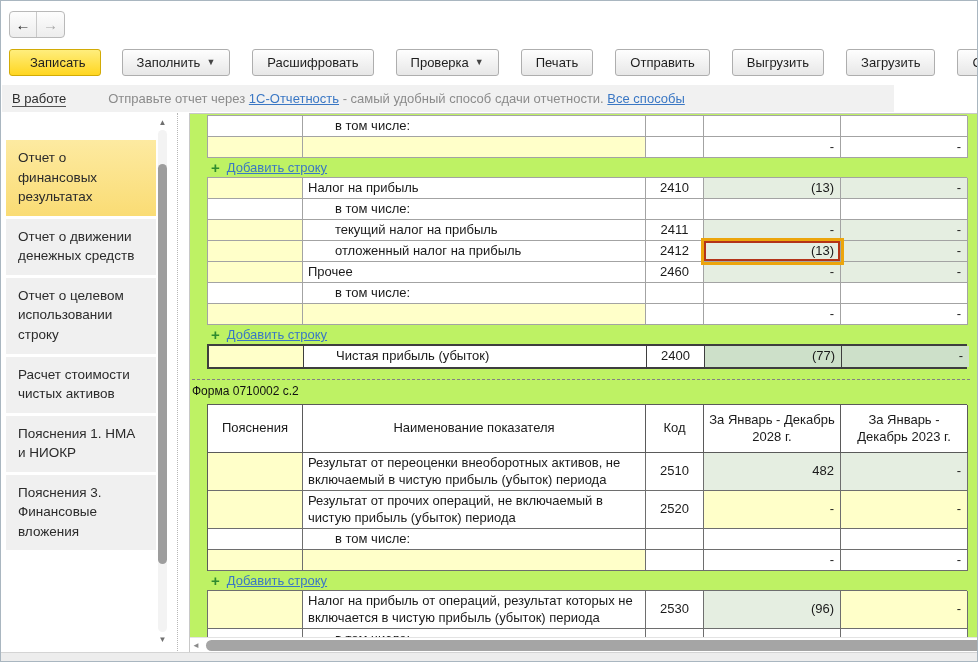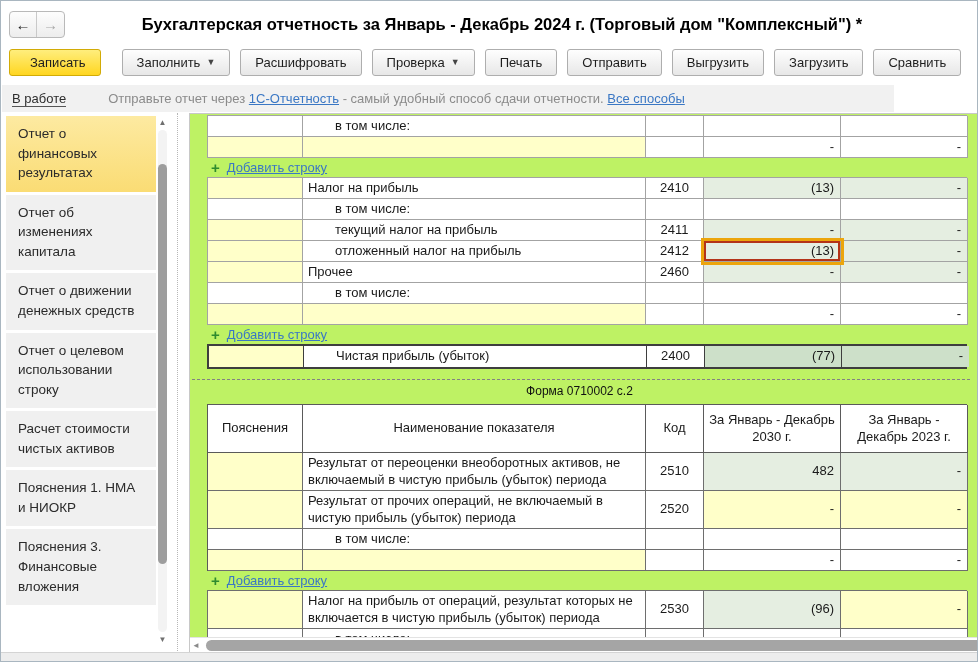--- a/index.html
+++ b/index.html
@@ -13,34 +13,34 @@
   .navgroup { display:flex; border:1px solid #b9b9b9; border-radius:4px; background:linear-gradient(#fdfdfd,#ededed); height:27px; overflow:hidden; }
   .navbtn { width:27px; display:flex; align-items:center; justify-content:center; font-size:15px; cursor:pointer; }
   .navbtn.back { color:#222; border-right:1px solid #c9c9c9; }
   .navbtn.fwd { color:#a8a8a8; }
   #page-title { flex:1; text-align:center; font-size:16.5px; font-weight:bold; color:#000; padding-right:30px; white-space:nowrap; }
 
   
   #toolbar { position:absolute; left:8px; top:46px; right:8px; height:30px; display:flex; align-items:center; }
   .btn { height:27px; padding:0 14px; display:inline-flex; align-items:center; justify-content:center;
          border:1px solid #aeaeae; border-radius:3px; background:linear-gradient(#fefefe,#e7e7e7);
-         font-size:13px; color:#1e1e1e; margin-right:10px; cursor:pointer; white-space:nowrap; }
+         font-size:13px; color:#1e1e1e; margin-right:22px; cursor:pointer; white-space:nowrap; }
   .btn .dd { font-size:9px; color:#444; margin-left:6px; }
   .btn.primary { background:linear-gradient(#ffee7d,#ffd621); border-color:#d2ab06; margin-right:21px;padding-left:20px; }
 
   
   #statusbar { position:absolute; left:1px; top:84px; width:892px; height:27px; background:#f1f1f1; display:flex; align-items:center; font-size:13px; }
   #status-state { margin-left:10px; color:#2e2e2e; border-bottom:1px solid #555; cursor:pointer; }
   #status-msg { margin-left:42px; color:#8b8b8b; }
   a.lnk { color:#3a77c4; text-decoration:underline; cursor:pointer; }
 
   
   #sidebar { position:absolute; left:5px; top:115px; width:150px; height:530px; overflow:hidden; }
   .side-item { background:#f0f0f0; padding:8px 14px 9px 12px; margin-bottom:3px; font-size:13.5px; line-height:1.45; color:#2b2b2b; cursor:pointer; }
-  .side-item.active { background:linear-gradient(#fdeaa1,#fadc74); }
+  .side-item.active { background:linear-gradient(#fdeaa1,#fadc74);margin-top:24px; }
   #side-scroll { position:absolute; left:155px; top:115px; width:13px; height:530px; }
   .sc-arrow { position:absolute; left:0; width:13px; height:13px; font-size:8px; color:#6f6f6f; display:flex; align-items:center; justify-content:center; cursor:pointer; }
   .sc-track { position:absolute; left:2px; top:14px; bottom:14px; width:9px; background:#f3f3f3; border-radius:5px; }
   .sc-thumb { position:absolute; left:2px; top:48px; width:9px; height:400px; background:#9d9d9d; border-radius:5px; cursor:pointer; }
   #splitter { position:absolute; left:176px; top:112px; height:540px; border-left:1px dotted #b7b7b7; }
 
   
   #content { position:absolute; left:188px; top:112px; width:855px; height:540px; border:1px solid #c8c8c8; border-bottom:none; background:#bef264; }
   #content-body { position:absolute; left:0; top:0; right:0; height:523px; overflow:hidden; padding:1px 0 0 2px; }
 
@@ -63,21 +63,21 @@
   .tblock.b-head { border-color:#5a5a5a; }
   .c.ind { padding-left:32px; }
   .c.code { justify-content:center; }
   .c.num { justify-content:flex-end; padding-right:6px; }
   .bg-y { background:#ffffc9; }
   .bg-g { background:#e5eee1; }
   .bg-t { background:#cde0c9; }
   .c.sel { position:relative; z-index:3; box-shadow:inset 0 0 0 2px #b43318, 0 0 0 3px #eca50c; }
 
   #divider { margin:10px 0 4px 0; border-top:1px dashed #828282; width:778px; }
-  #form-label { width:775px; text-align:center; font-size:12px; color:#111; margin:2px 0 6px 0; }
+  #form-label { width:775px; text-align:left; font-size:12px; color:#111; margin:2px 0 6px 0; }
 
   
   #hscroll { position:absolute; left:0; right:0; bottom:0; height:16px; background:#fff; border-top:1px solid #e3e3e3; }
   #hscroll .h-arrow { position:absolute; left:2px; top:3px; font-size:8px; color:#8a8a8a; cursor:pointer; }
   #hscroll .h-thumb { position:absolute; left:16px; right:12px; top:2px; height:11px; background:#a5a5a5; border-radius:6px; cursor:pointer; }
 
   #window-bottom { position:absolute; left:0; right:0; bottom:0; height:9px; background:#ededed; border-top:1px solid #d4d4d4; }
 </style>
 </head>
 <body>
@@ -86,21 +86,20 @@
 
   <div id="titlebar">
     <div class="navgroup">
       <div class="navbtn back">
           <span>←</span>
         </div>
       <div class="navbtn fwd">
           <span>→</span>
         </div>
     </div>
-    <div id="page-title">Бухгалтерская отчетность за Январь - Декабрь 2024 г. (Торговый дом "Комплексный") *</div>
   </div>
 
   <div id="toolbar">
     <div class="btn primary">Записать</div>
 
   <div class="btn">
         <span>Заполнить</span>
         <span class="dd">▼</span>
       </div>
       <div class="btn">
@@ -129,21 +128,20 @@
 
   <div id="statusbar">
     <span id="status-state">В работе</span>
     <span id="status-msg">
       <span>Отправьте отчет через </span><a class="lnk">1С-Отчетность</a><span> - самый удобный способ сдачи отчетности. </span><a class="lnk">Все способы</a>
     </span>
   </div>
 
   <div id="sidebar">
       <div class="side-item active">Отчет о финансовых результатах</div>
-      <div class="side-item">Отчет об изменениях капитала</div>
       <div class="side-item">Отчет о движении денежных средств</div>
       <div class="side-item">Отчет о целевом использовании строку</div>
       <div class="side-item">Расчет стоимости чистых активов</div>
       <div class="side-item">Пояснения 1. НМА и НИОКР</div>
       <div class="side-item">Пояснения 3. Финансовые вложения</div>
     </div>
 
   <div id="side-scroll">
     <div class="sc-arrow" style="top:0;">▲</div>
     <div class="sc-track"></div>
@@ -242,21 +240,21 @@
           </div>
         </div>
       <div id="divider"></div>
       <div id="form-label">Форма 0710002 с.2</div>
       <div id="table2" class=" tbl">
           <div class="tblock b-mid b-head">
             <div class="trow">
               <div class="c hc">Пояснения</div>
               <div class="c hc">Наименование показателя</div>
               <div class="c hc">Код</div>
-              <div class="c hc">За Январь - Декабрь 2030 г.</div>
+              <div class="c hc">За Январь - Декабрь 2028 г.</div>
               <div class="c hc">За Январь - Декабрь 2023 г.</div>
             </div>
             <div class="trow tall">
               <div class="c bg-y"></div>
               <div class="c ">Результат от переоценки внеоборотных активов, не включаемый в чистую прибыль (убыток) периода</div>
               <div class="c code">2510</div>
               <div class="c num bg-g">482</div>
               <div class="c num bg-g">-</div>
             </div>
             <div class="trow tall">

